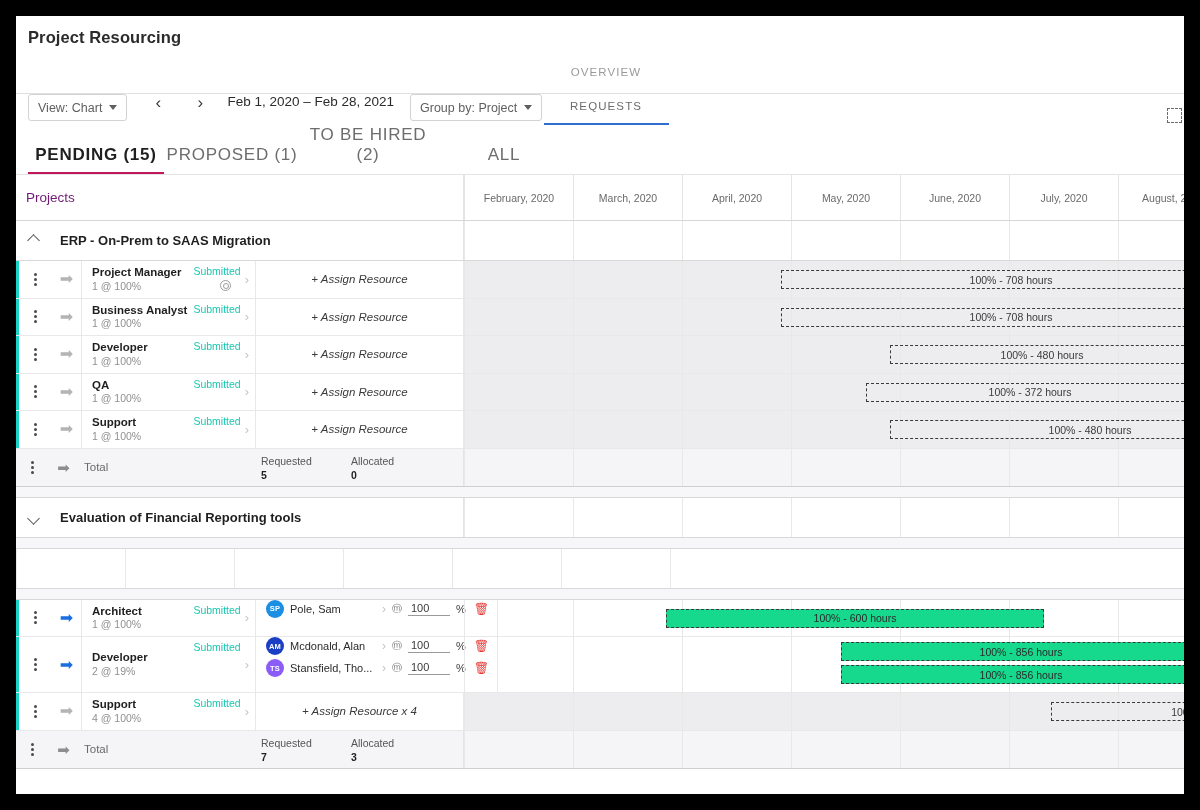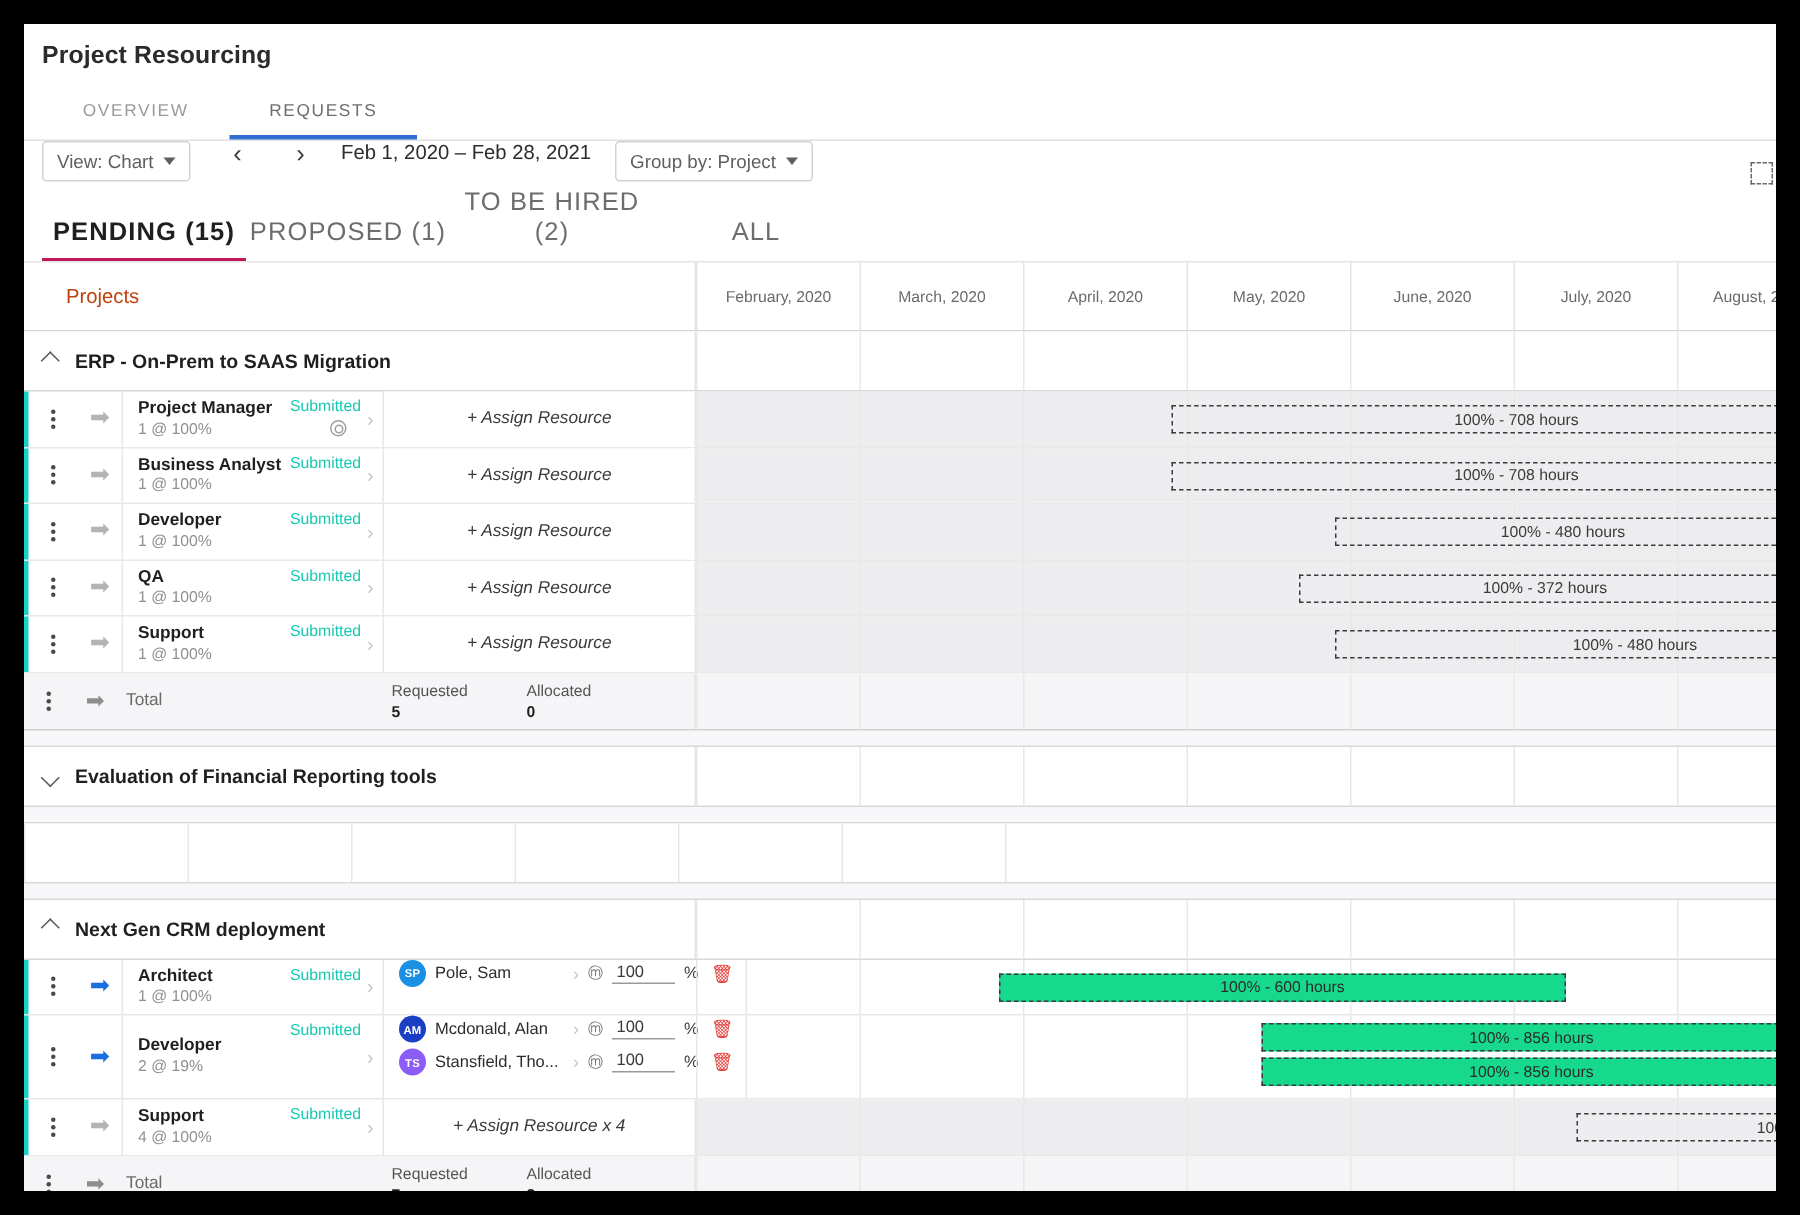--- a/index.html
+++ b/index.html
@@ -34,20 +34,21 @@
   }
 
   
   .top-tabs {
     position: relative;
     height: 38px;
     border-bottom: 1px solid #e0e0e0;
     display: flex;
     align-items: center;
     padding-left: 12px;
+    flex-direction: column;
   }
   .top-tab {
     font-size: 11.5px;
     color: #9a9a9a;
     letter-spacing: 1.1px;
     text-align: center;
     padding: 10px 0 12px 0;
     width: 125px;
     position: relative;
     cursor: pointer;
@@ -158,41 +159,41 @@
   .right-pane {
     flex: 1 1 auto;
     position: relative;
     display: flex;
   }
 
   
   .head-row { height: 46px; border-bottom: 1px solid #d6d6d6; }
   .head-left {
     display: flex; align-items: center;
-    padding-left: 28px;
+    padding-left: 10px;
     font-size: 13.5px;
-    color: #c2410c;
+    color: #701a75;
     border-right: 1px solid #e4e4e4;
   }
   .month-cell {
     flex: 0 0 109px;
     border-left: 1px solid #e4e4e4;
     font-size: 10.5px;
     color: #6a6a6a;
     display: flex;
     align-items: center;
     justify-content: center;
     white-space: nowrap;
   }
 
   
   .group-row { height: 40px; border-bottom: 1px solid #d8d8d8; background: #fff; }
   .group-left {
     display: flex; align-items: center;
-    gap: 10px;
+    gap: 20px;
     padding-left: 12px;
     border-right: 1px solid #e4e4e4;
     width: 100%;
   }
   .chev {
     width: 12px; height: 12px;
     position: relative;
     flex: 0 0 12px;
   }
   .chev::before {
@@ -697,37 +698,20 @@
           <div class="tl-cell "></div>
           <div class="tl-cell "></div>
           <div class="tl-cell "></div>
           <div class="tl-cell "></div>
           <div class="tl-cell "></div>
           <div class="tl-cell "></div>
           <div class="tl-cell "></div>
         </div>
   </div>
       <div class="spacer-row"></div>
-  <div class="row group-row">
-    <div class="left-pane">
-      <div class="group-left">
-        <span class="chev up"></span>
-        <span class="group-title">Next Gen CRM deployment</span>
-      </div>
-    </div>
-    <div class="right-pane">
-          <div class="tl-cell "></div>
-          <div class="tl-cell "></div>
-          <div class="tl-cell "></div>
-          <div class="tl-cell "></div>
-          <div class="tl-cell "></div>
-          <div class="tl-cell "></div>
-          <div class="tl-cell "></div>
-        </div>
-  </div>
     <div class="row res-row ">
       <div class="left-pane">
         <div class="accent"></div>
         <div class="kebab-cell">
             <span class="kebab"></span>
           </div>
         <div class="arrow-cell">
             <span class="arrow-ico blue">➡</span>
           </div>
         <div class="role-cell">

